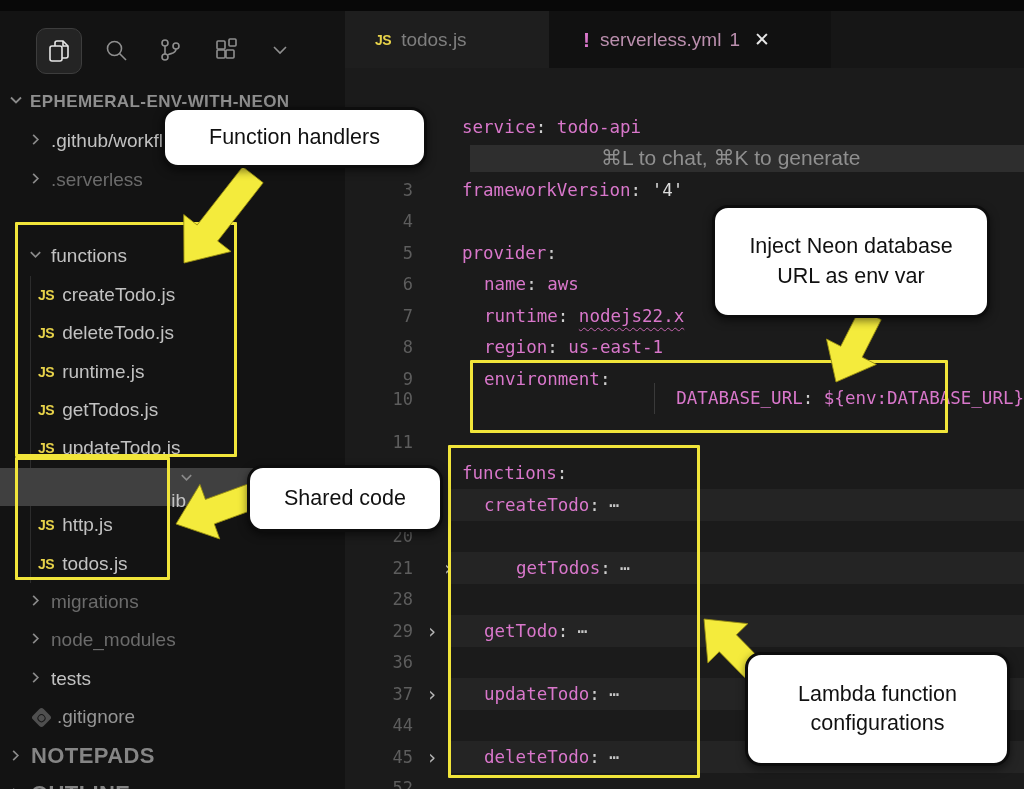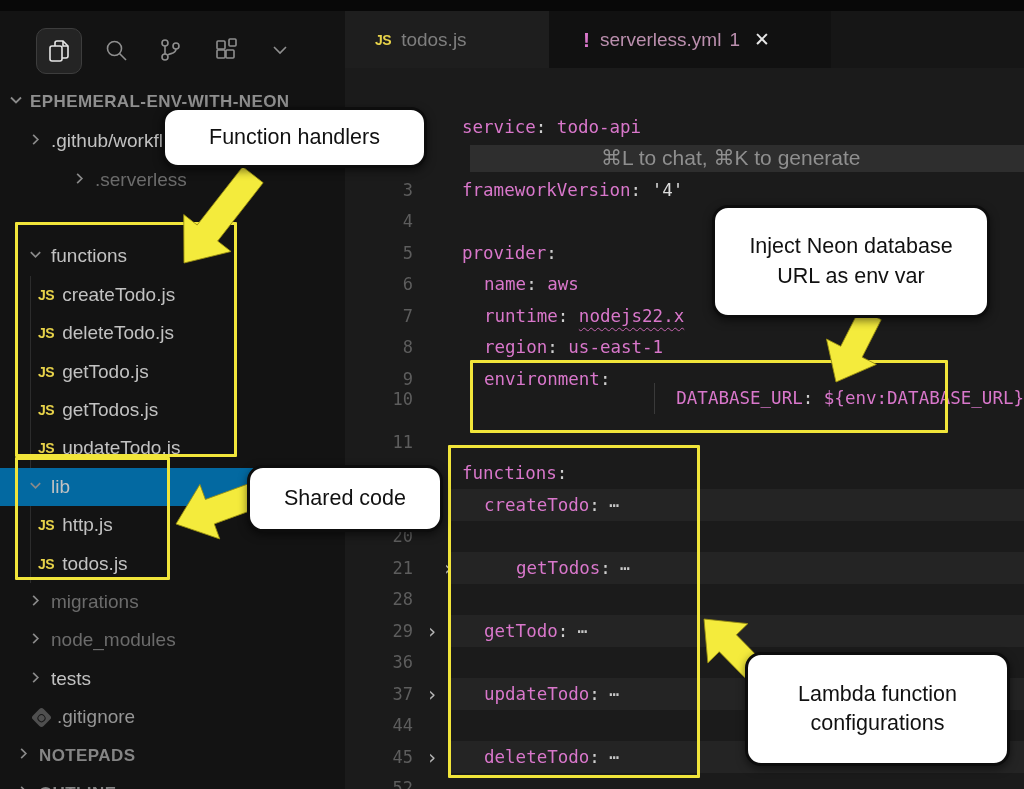--- a/index.html
+++ b/index.html
@@ -14,25 +14,25 @@
   .act-icon.active{background:#242424;border:1px solid #3d3d3d;}
   .act-icon svg{stroke:#8f8f8f;fill:none;stroke-width:1.6;}
   .act-icon.active svg{stroke:#e6e6e6;}
   .proj-row{position:absolute;left:0;top:72px;width:345px;height:38px;display:flex;align-items:center;}
   .proj-row .chev{margin-left:8px;}
   .proj-label{margin-left:6px;font-size:17px;font-weight:700;letter-spacing:.4px;color:#8f8f8f;}
   .tree{position:absolute;left:0;top:111px;width:345px;height:678px;}
   .trow{position:absolute;left:0;width:345px;height:38.4px;display:flex;align-items:center;font-size:19px;color:#c2c2c2;}
   .trow.dim{color:#6b6b6b;}
   .trow.mid{color:#969696;}
-  .trow.section{font-weight:700;font-size:17px;color:#858585;letter-spacing:.4px;margin-left:8px;}
+  .trow.section{font-weight:700;font-size:22px;color:#858585;letter-spacing:.4px;}
   .trow .chev{margin-left:28px;flex:0 0 auto;}
   .trow.section .chev,.proj-row .chev{margin-left:8px;}
   .trow .lbl{margin-left:8px;white-space:nowrap;}
-  .trow.librow{background:#0369a1;}
+  .trow.librow{background:#404040;flex-direction:column;}
   .trow .fileguide{position:absolute;left:30px;top:0;height:100%;border-left:1px solid #2c2c2c;}
   .jsicon{margin-left:38px;flex:0 0 auto;font-weight:700;font-style:normal;font-size:14px;color:#e8d34a;letter-spacing:-.5px;}
   .giticon{margin-left:34px;flex:0 0 auto;width:15px;height:15px;background:#4f4f4f;transform:rotate(45deg);border-radius:3px;position:relative;}
   .giticon::after{content:"";position:absolute;left:4px;top:4px;width:6px;height:6px;border-radius:50%;border:1.5px solid #181818;}
   .chev svg{stroke:#8a8a8a;fill:none;stroke-width:1.8;}
   
   .tabbar{position:absolute;left:345px;top:11px;width:679px;height:57px;background:#161616;}
   .tab{position:absolute;top:0;height:57px;display:flex;align-items:center;}
   .tab.inactive{left:0;width:204px;background:#1e1e1e;border-right:1px solid #0c0c0c;}
   .tab.active{left:204px;width:282px;background:#111111;}
@@ -124,21 +124,21 @@
       <span class="proj-label">EPHEMERAL-ENV-WITH-NEON</span>
     </div>
 
     <div class="tree" id="tree">
         <div class="trow" style="top: 0px;">
           <span class="chev"><svg width="15" height="15" viewBox="0 0 16 16">
               <path d="M5.5 3 l5 5 l-5 5"></path>
             </svg></span>
           <span class="lbl">.github/workflows</span>
         </div>
-        <div class="trow dim" style="top: 38.4px; padding-left: 44px;">
+        <div class="trow dim" style="top: 38.4px;">
           <span class="chev"><svg width="15" height="15" viewBox="0 0 16 16">
               <path d="M5.5 3 l5 5 l-5 5"></path>
             </svg></span>
           <span class="lbl">.serverless</span>
         </div>
         <div class="trow" style="top: 115.2px;">
           <span class="chev"><svg width="15" height="15" viewBox="0 0 16 16">
               <path d="M3 5.5 l5 5 l5-5"></path>
             </svg></span>
           <span class="lbl">functions</span>
@@ -149,21 +149,21 @@
           <span class="lbl">createTodo.js</span>
         </div>
         <div class="trow" style="top: 192px;">
           <span class="fileguide"></span>
           <span class="jsicon">JS</span>
           <span class="lbl">deleteTodo.js</span>
         </div>
         <div class="trow" style="top: 230.4px;">
           <span class="fileguide"></span>
           <span class="jsicon">JS</span>
-          <span class="lbl">getTodo.js</span>
+          <span class="lbl">runtime.js</span>
         </div>
         <div class="trow" style="top: 268.8px;">
           <span class="fileguide"></span>
           <span class="jsicon">JS</span>
           <span class="lbl">getTodos.js</span>
         </div>
         <div class="trow" style="top: 307.2px;">
           <span class="fileguide"></span>
           <span class="jsicon">JS</span>
           <span class="lbl">updateTodo.js</span>

